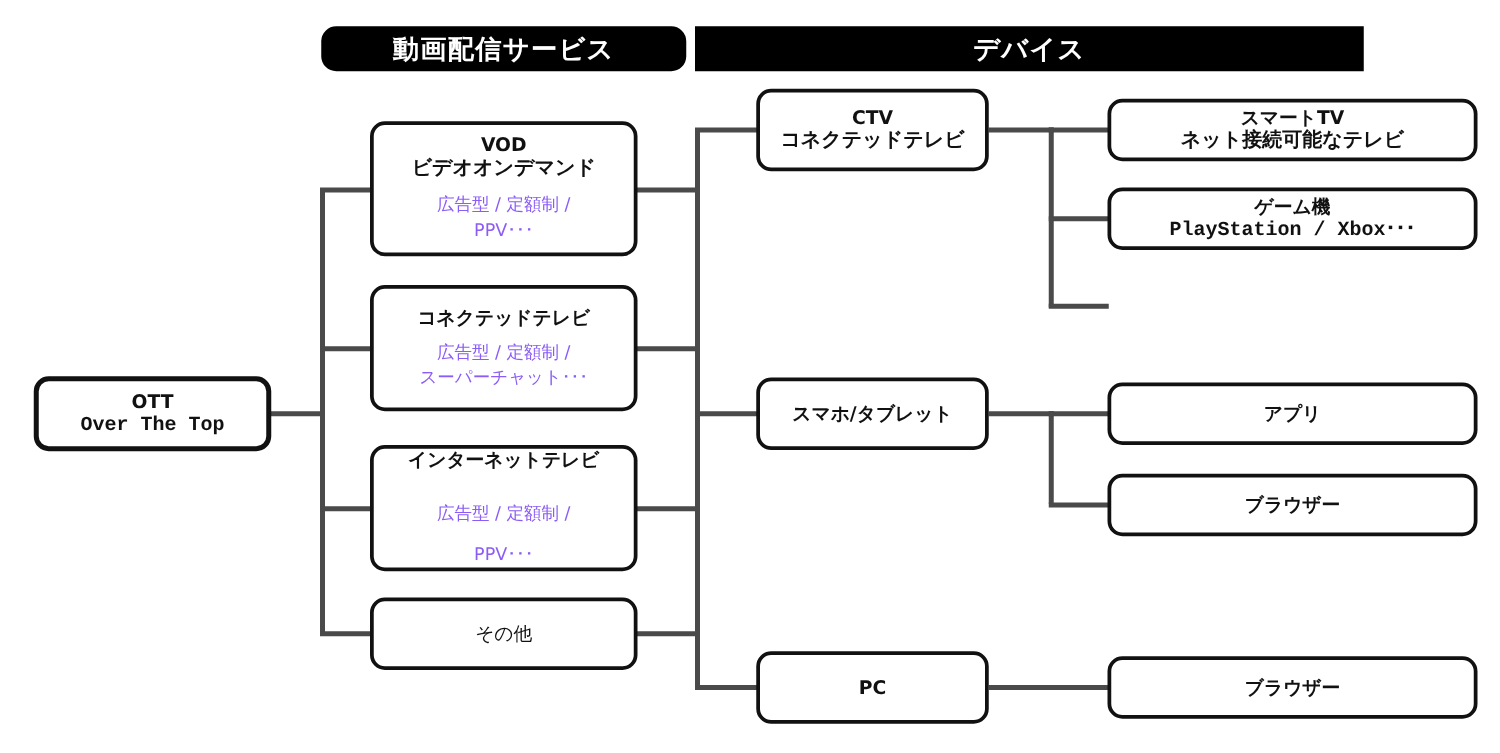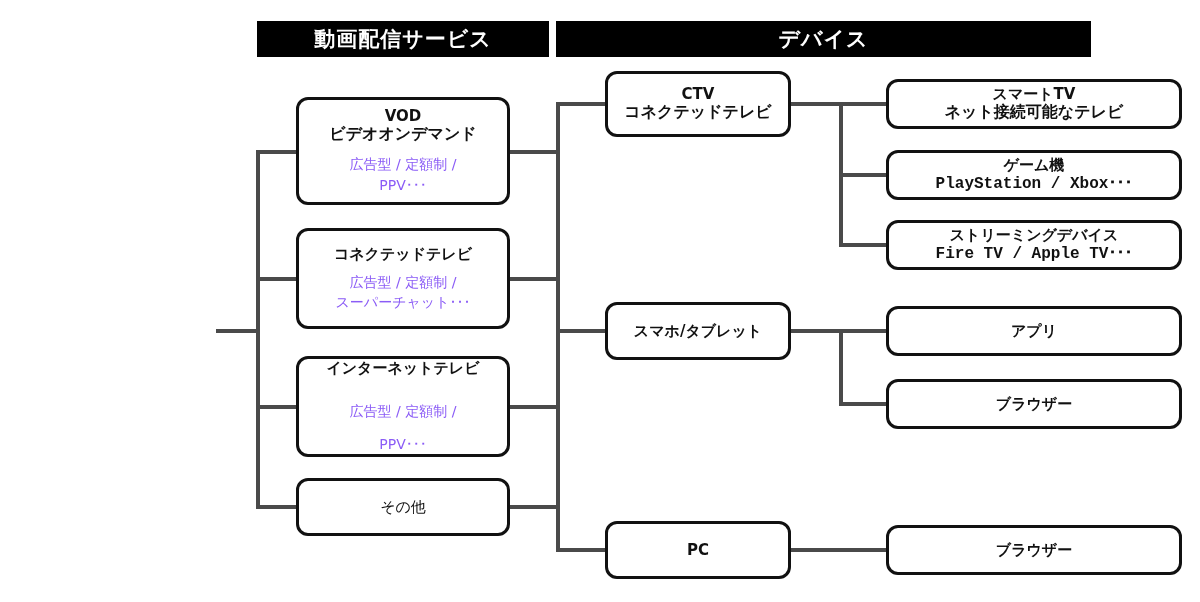--- a/index.html
+++ b/index.html
@@ -78,21 +78,21 @@
   }
   .t-15 { font-size: 15px; }
   .t-14 { font-size: 14px; }
   .t-12 { font-size: 16px; font-family: Liberation Mono, monospace; }
 </style>
 </head>
 <body>
 
 <div id="canvas">
 
-  <div class="header-bar" style="left:257px; top:21px; width:292px; height:36px;">
+  <div class="header-bar" style="left:257px; top:21px; width:292px; height:36px;border-radius:12px;">
     <span class="hdr-text">動画配信サービス</span>
   </div>
 
   <div class="header-bar" style="left:556px; top:21px; width:535px; height:36px;">
     <span class="hdr-text">デバイス</span>
   </div>
 
   <div class="line" style="left:216px; top:329px; width:44px; height:4px;"></div>
 
   <div class="line" style="left:256px; top:152px; width:4px; height:355px;"></div>
@@ -119,20 +119,24 @@
   <div class="line" style="left:839px; top:173px; width:48px; height:4px;"></div>
   <div class="line" style="left:839px; top:243px; width:48px; height:4px;"></div>
 
   <div class="line" style="left:791px; top:329px; width:52px; height:4px;"></div>
   <div class="line" style="left:839px; top:329px; width:4px; height:74px;"></div>
   <div class="line" style="left:839px; top:329px; width:48px; height:4px;"></div>
   <div class="line" style="left:839px; top:402px; width:48px; height:4px;"></div>
 
   <div class="line" style="left:791px; top:548px; width:96px; height:4px;"></div>
 
+  <div class="node" style="left:27px; top:301px; width:190px; height:60px; border-width:4px;">
+    <div class="title t-15">OTT</div>
+    <div class="subtitle t-12">Over The Top</div>
+  </div>
 
   <div class="node" style="left:296px; top:97px; width:214px; height:108px;">
     <div class="title t-15">VOD</div>
     <div class="subtitle t-12">ビデオオンデマンド</div>
     <div class="gap"></div>
     <div class="detail t-14">広告型 / 定額制 /</div>
     <div class="detail t-14">PPV･･･</div>
   </div>
 
   <div class="node" style="left:296px; top:228px; width:214px; height:101px;">
@@ -169,24 +173,20 @@
   <div class="node" style="left:886px; top:79px; width:296px; height:50px;">
     <div class="title t-15">スマートTV</div>
     <div class="subtitle t-12">ネット接続可能なテレビ</div>
   </div>
 
   <div class="node" style="left:886px; top:150px; width:296px; height:50px;">
     <div class="title t-15">ゲーム機</div>
     <div class="subtitle t-12">PlayStation / Xbox･･･</div>
   </div>
 
-  <div class="node" style="left:886px; top:220px; width:296px; height:50px;">
-    <div class="title t-15">ストリーミングデバイス</div>
-    <div class="subtitle t-12">Fire TV / Apple TV･･･</div>
-  </div>
 
   <div class="node" style="left:886px; top:306px; width:296px; height:50px;">
     <div class="title t-15">アプリ</div>
   </div>
 
   <div class="node" style="left:886px; top:379px; width:296px; height:50px;">
     <div class="title t-15">ブラウザー</div>
   </div>
 
   <div class="node" style="left:886px; top:525px; width:296px; height:50px;">

